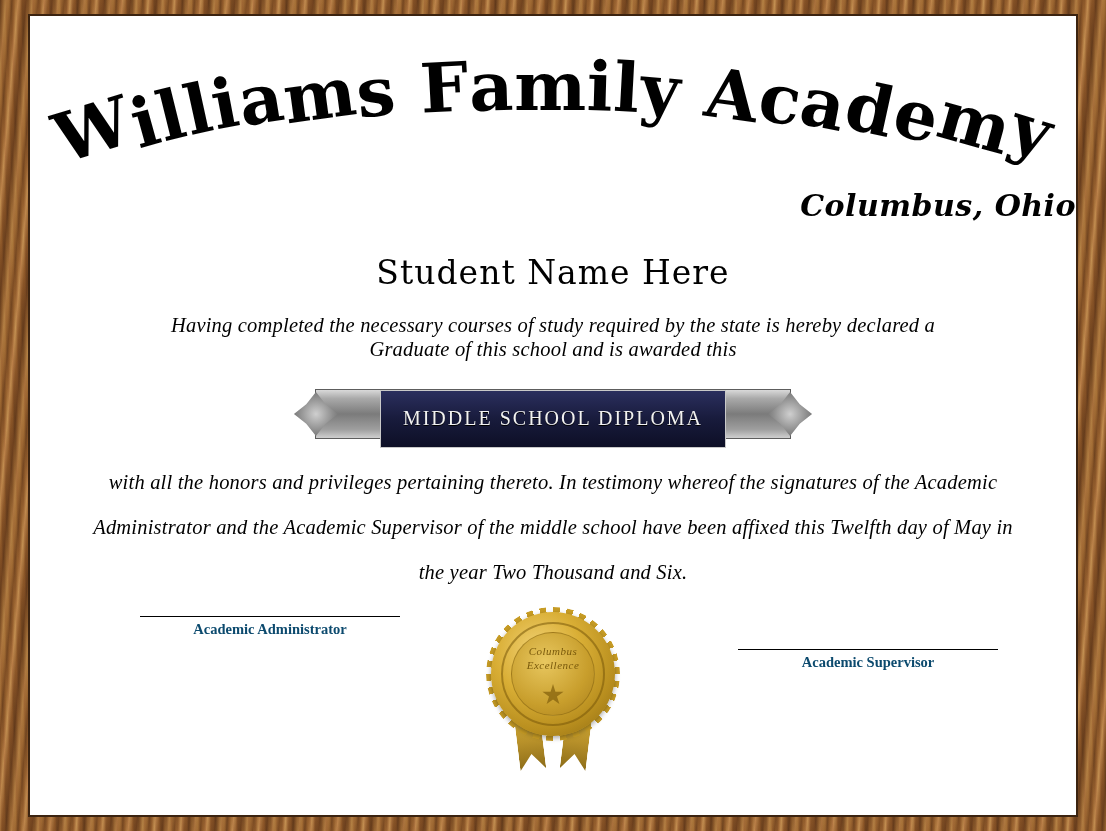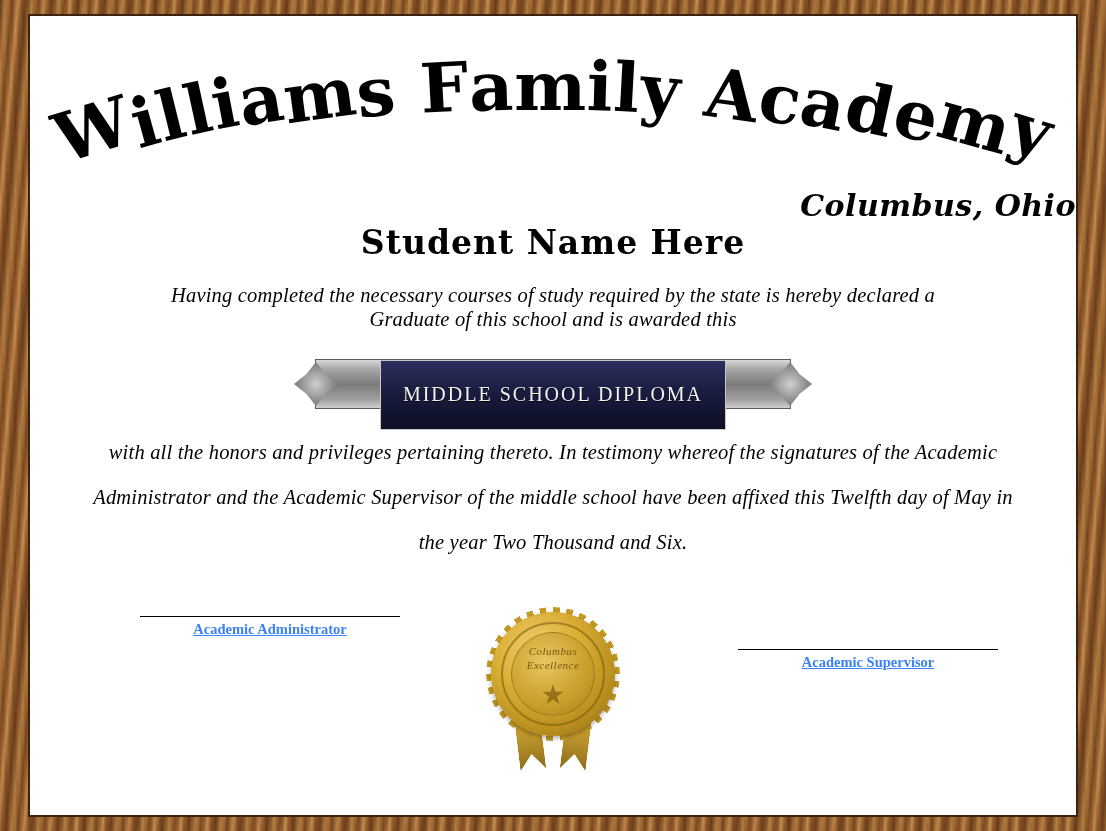--- a/index.html
+++ b/index.html
@@ -106,24 +106,25 @@
     font-style: italic;
     font-size: 30px;
     color: #000;
     margin-top: -4px;
     letter-spacing: 0.5px;
     text-align: right;
   }
 
   .student-name {
     font-family: "DejaVu Serif", serif;
-    font-weight: bold;
+    font-weight: normal;
     font-size: 33px;
     letter-spacing: 1px;
     color: #000;
+    margin-top: 30px;
   }
 
   .body-line {
     font-family: "Liberation Serif", serif;
     font-style: italic;
     font-size: 20.5px;
     color: #000;
     margin-top: 22px;
     letter-spacing: 0.2px;
   }
@@ -153,21 +154,21 @@
     background:
       radial-gradient(circle at 50% 50%, #cfcfcf 0%, #8c8c8c 55%, #5f5f5f 100%);
     clip-path: polygon(50% 0%, 72% 28%, 100% 50%, 72% 72%, 50% 100%, 28% 72%, 0% 50%, 28% 28%);
   }
   .banner:before { left: -22px; }
   .banner:after  { right: -22px; }
   .banner-plate {
     display: inline-block;
     background: linear-gradient(180deg,#2b2f5e 0%, #181b3c 50%, #0d0f26 100%);
     border: 1px solid #c9c9c9;
-    padding: 9px 22px;
+    padding: 3px 22px;
     position: relative;
     z-index: 2;
   }
   .banner-text {
     font-family: "Liberation Serif", serif;
     font-size: 20px;
     letter-spacing: 2px;
     color: #f2f2f2;
     text-shadow: 0 1px 0 #000;
   }
@@ -189,22 +190,21 @@
   .sig-right { right: 78px; margin-top: 33px; }
   .sig-line {
     border-top: 1px solid #000;
     height: 0;
     margin-bottom: 4px;
   }
   .sig-label {
     font-family: "Liberation Serif", serif;
     font-weight: bold;
     font-size: 14.5px;
-    color: #3b82f6;
-    text-decoration: underline;
+    color: #0c4a6e;
   }
 
   
   .seal-wrap {
     position: absolute;
     left: 50%;
     top: 596px;
     transform: translateX(-50%);
     width: 130px;
     height: 160px;

